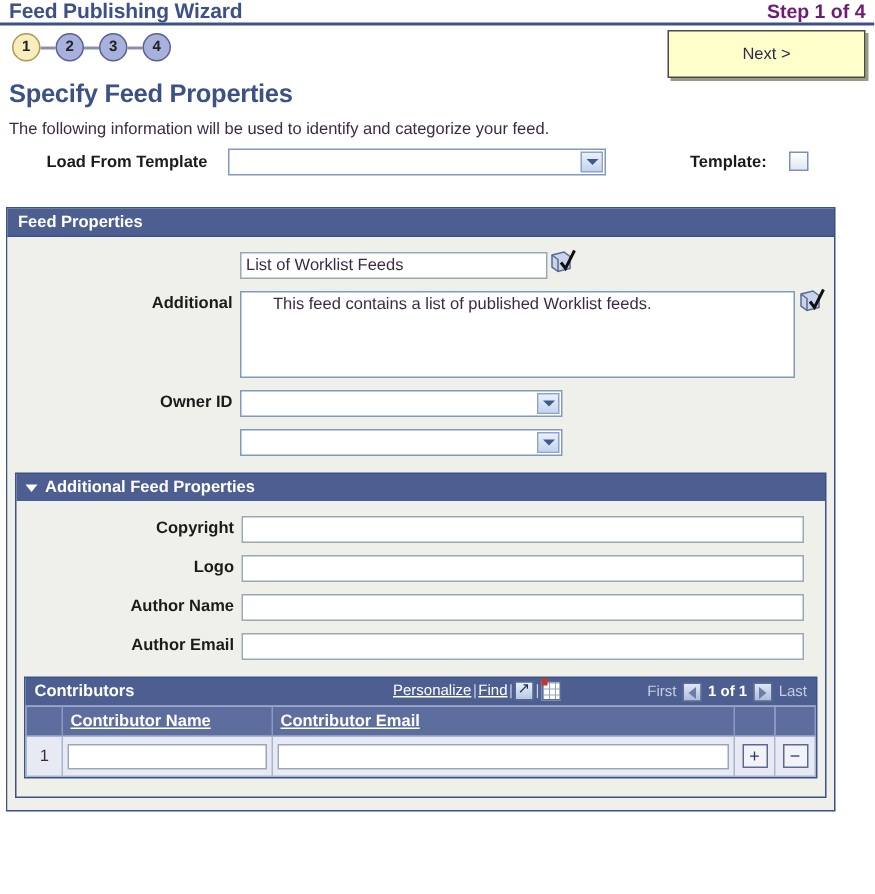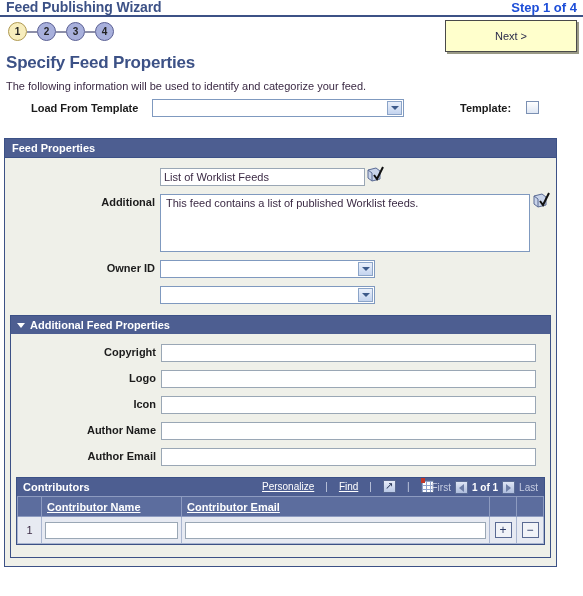--- a/index.html
+++ b/index.html
@@ -35,21 +35,21 @@
     color: #3c5186;
     letter-spacing: -0.1px;
     white-space: nowrap;
   }
   .wiz-step {
     position: absolute;
     right: 6px;
     top: 0px;
     font-size: 13px;
     font-weight: bold;
-    color: #1d4ed8;
+    color: #701a75;
     white-space: nowrap;
   }
 
   
   .step-bar {
     position: relative;
     height: 34px;
   }
   .dots {
     position: absolute;
@@ -232,21 +232,21 @@
     outline: none;
   }
   .ps-textarea {
     position: absolute;
     box-sizing: border-box;
     background: #ffffff;
     border: 1px solid #7f99bf;
     font-family: "Liberation Sans", sans-serif;
     font-size: 11px;
     color: #3b2a44;
-    padding: 2px 5px;
+    padding: 2px 21px;
     resize: none;
     outline: none;
     overflow: hidden;
   }
   .spell-icon {
     position: absolute;
     width: 18px;
     height: 16px;
   }
 
@@ -315,21 +315,21 @@
     top: 3px;
     font-size: 11px;
     font-weight: bold;
   }
   .grid-tools {
     position: absolute;
     left: 245px;
     top: 2px;
     display: flex;
     align-items: center;
-    gap: 11px;
+    gap: 1px;
     font-size: 10px;
     color: #ffffff;
   }
   .grid-tools a {
     color: #ffffff;
     text-decoration: underline;
     cursor: pointer;
   }
   .sep { color: #c8cfe4; }
   .icon-sq {
@@ -554,24 +554,20 @@
         <div class="frow">
           <div class="flabel" id="copyright-label">Copyright</div>
           <input class="ps-input wide-input" type="text" value="" style="">
         </div>
 
         <div class="frow">
           <div class="flabel" id="logo-label">Logo</div>
           <input class="ps-input wide-input" type="text" value="" style="">
         </div>
 
-        <div class="frow">
-          <div class="flabel" id="icon-label">Icon</div>
-          <input class="ps-input wide-input" type="text" value="" style="">
-        </div>
 
         <div class="frow">
           <div class="flabel" id="authorname-label">Author Name</div>
           <input class="ps-input wide-input" type="text" value="" style="">
         </div>
 
         <div class="frow">
           <div class="flabel" id="authoremail-label">Author Email</div>
           <input class="ps-input wide-input" type="text" value="" style="">
         </div>

